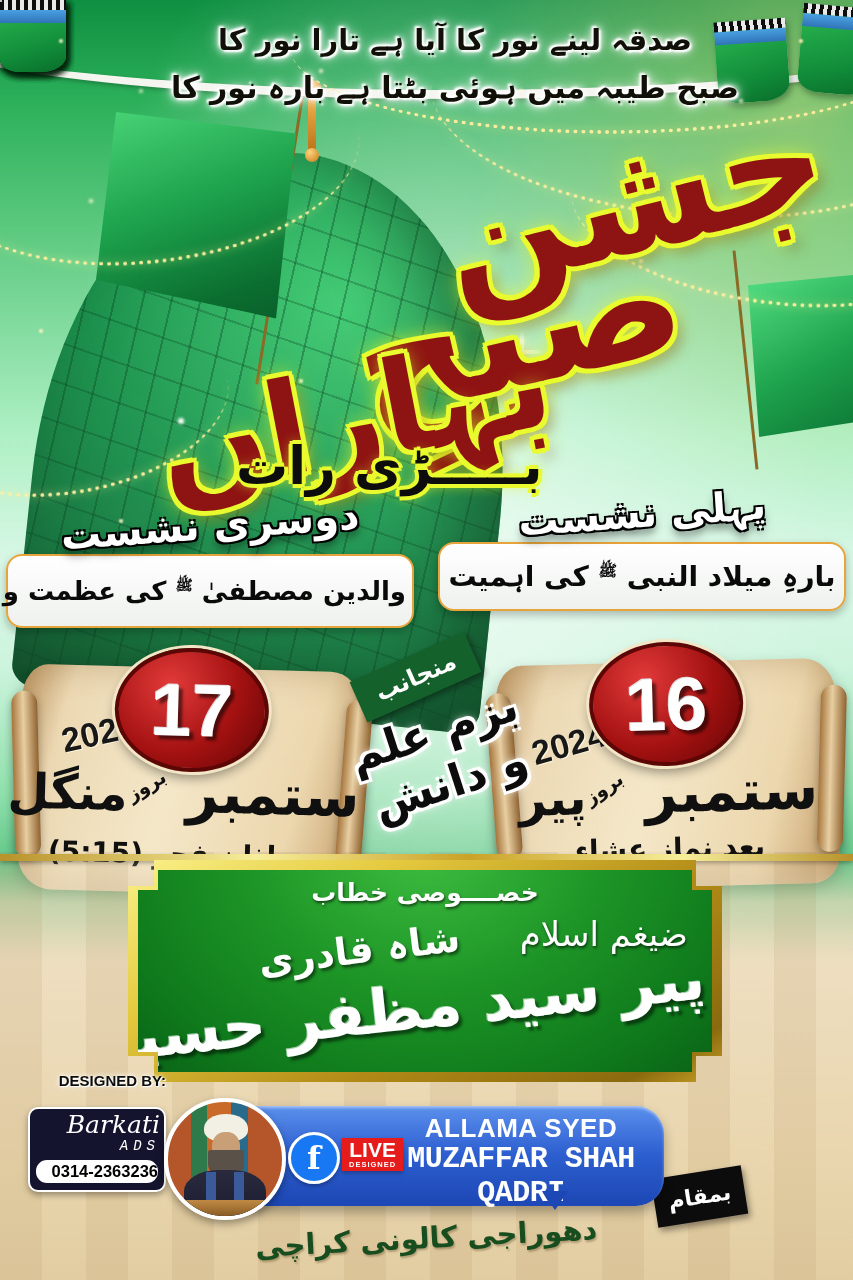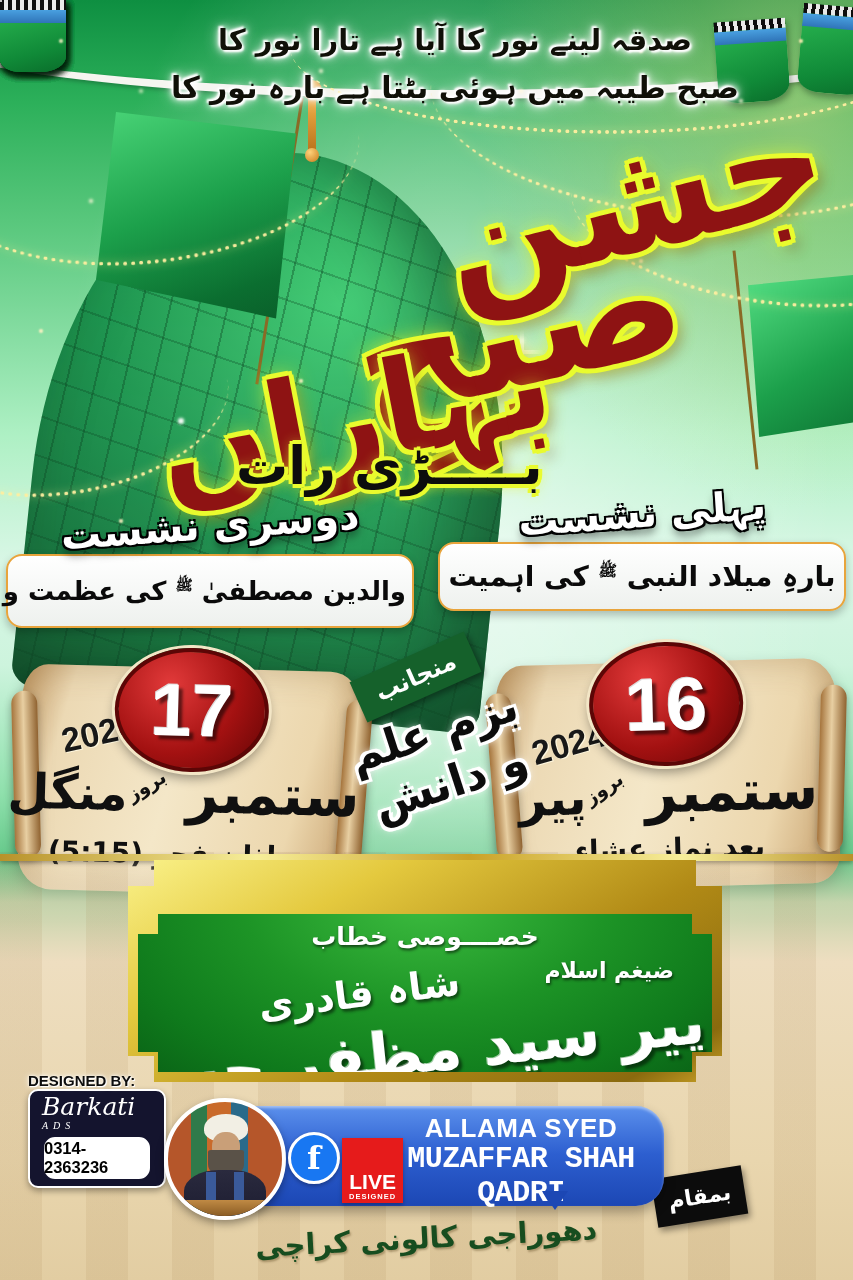--- a/index.html
+++ b/index.html
@@ -137,57 +137,57 @@
   .gold-line{position:absolute;left:0;top:854px;width:853px;height:7px;
     background:linear-gradient(90deg,#b8922a,#f7ee9a 30%,#caa227 55%,#f7ee9a 80%,#b8922a);box-shadow:0 2px 4px rgba(0,0,0,.3);}
 
   
   .banner{position:absolute;left:128px;top:860px;width:594px;height:222px;z-index:2;
     background:linear-gradient(150deg,#faf28a,#e4c93e 28%,#b18a16 62%,#8a6a0e 90%,#caa227);
     clip-path:polygon(0 26px,26px 26px,26px 0,calc(100% - 26px) 0,calc(100% - 26px) 26px,100% 26px,100% calc(100% - 26px),calc(100% - 26px) calc(100% - 26px),calc(100% - 26px) 100%,26px 100%,26px calc(100% - 26px),0 calc(100% - 26px));
     filter:drop-shadow(0 6px 10px rgba(0,0,0,.35));}
   .banner-inner{position:absolute;inset:10px;
     clip-path:polygon(0 20px,20px 20px,20px 0,calc(100% - 20px) 0,calc(100% - 20px) 20px,100% 20px,100% calc(100% - 20px),calc(100% - 20px) calc(100% - 20px),calc(100% - 20px) 100%,20px 100%,20px calc(100% - 20px),0 calc(100% - 20px));
-    background:radial-gradient(ellipse at 50% -10%,#3dbd40,#1d9426 45%,#0f7a1c 78%,#0a6316);margin-top:44px;}
+    background:radial-gradient(ellipse at 50% -10%,#3dbd40,#1d9426 45%,#0f7a1c 78%,#0a6316);}
   .sp-tag{position:absolute;top:8px;left:0;right:0;text-align:center;color:#fff;font-size:25px;font-weight:bold;direction:rtl;
     text-shadow:1px 2px 3px rgba(0,0,0,.6);}
-  .sp-honorific{position:absolute;top:44px;right:38px;color:#fff;font-size:22px;font-weight:bold;direction:rtl;
+  .sp-honorific{position:absolute;top:44px;right:24px;color:#fff;font-size:34px;font-weight:normal;direction:rtl;
     text-shadow:1px 2px 3px rgba(0,0,0,.6);}
   .sp-name2{position:absolute;top:58px;left:120px;color:#fff;font-size:38px;font-weight:bold;direction:rtl;transform:rotate(-7deg);
     text-shadow:2px 3px 3px rgba(0,0,0,.5);}
   .sp-name1{position:absolute;top:102px;left:0;right:6px;text-align:center;color:#fff;font-size:60px;font-weight:bold;direction:rtl;transform:rotate(-6deg);white-space:nowrap;
     text-shadow:3px 4px 3px rgba(0,0,0,.5),-1px -1px 0 rgba(255,255,255,.6);}
 
   
-  .designer{position:absolute;left:28px;top:1072px;width:138px;text-align:left;z-index:3;}
+  .designer{position:absolute;left:28px;top:1072px;width:138px;text-align:right;z-index:3;}
   .d-label{font-size:15px;font-weight:bold;color:#0d0d0d;font-family:"Liberation Sans",sans-serif;
     text-shadow:0 0 3px #fff,0 0 6px #fff,1px 1px 0 #fff;}
-  .d-box{margin-top:0;background:#14142e;border:2px solid #fff;border-radius:10px;padding:3px 12px 5px;color:#fff;box-shadow:0 3px 6px rgba(0,0,0,.35);}
+  .d-box{margin-top:18px;background:#14142e;border:2px solid #fff;border-radius:10px;padding:3px 4px 5px;color:#fff;box-shadow:0 3px 6px rgba(0,0,0,.35);}
   .d-name{font-family:"DejaVu Serif",serif;font-style:italic;font-size:25px;line-height:26px;}
-  .d-sub{font-family:Liberation Serif, serif;font-style:italic;font-size:10px;letter-spacing:5px;}
+  .d-sub{font-family:Liberation Mono, monospace;font-style:italic;font-size:14px;letter-spacing:5px;}
   .d-phone{margin-top:4px;background:#fff;border:2px solid #14142e;border-radius:13px;font-size:16.5px;font-weight:bold;color:#000;
     font-family:"Liberation Sans",sans-serif;padding:2px 0;}
 
   
   .live{position:absolute;left:190px;top:1106px;width:474px;height:100px;z-index:3;border-radius:28px;
     background:linear-gradient(180deg,#5b90ec,#2d5fd0 48%,#1c47b4);
     box-shadow:0 6px 12px rgba(0,0,0,.3),inset 0 2px 3px rgba(255,255,255,.45);}
   .live::after{content:"";position:absolute;bottom:-17px;left:352px;border:13px solid transparent;border-top:19px solid #1c47b4;}
   .avatar{position:absolute;left:-26px;top:-8px;width:114px;height:114px;border-radius:50%;border:4px solid #fff;overflow:hidden;
     background:linear-gradient(90deg,#b5562a 0 20%,#2f7a4a 20% 34%,#c96a2a 34% 55%,#2a6a8a 55% 70%,#b5562a 70% 100%);box-shadow:0 4px 8px rgba(0,0,0,.35);}
   .av-turban{position:absolute;top:12px;left:36px;width:44px;height:28px;background:#f2efe4;border-radius:50% 50% 42% 42%;}
   .av-face{position:absolute;top:30px;left:44px;width:28px;height:30px;background:#c99f78;border-radius:46%;}
   .av-beard{position:absolute;top:48px;left:40px;width:36px;height:28px;background:#5a5248;border-radius:8% 8% 50% 50%;}
   .av-body{position:absolute;top:68px;left:16px;width:82px;height:50px;background:linear-gradient(#2a2a3e,#1c1c30);border-radius:42% 42% 0 0;}
   .av-shawl{position:absolute;top:70px;left:30px;width:54px;height:44px;background:linear-gradient(90deg,transparent 0 8px,#3a5a9a 8px 18px,transparent 18px 36px,#3a5a9a 36px 46px,transparent 46px);}
   .av-desk{position:absolute;bottom:0;left:6px;width:102px;height:16px;background:linear-gradient(#c08a44,#8a5c24);}
   .fb-icon{position:absolute;left:98px;top:26px;width:46px;height:46px;border-radius:50%;background:#1877f2;border:3px solid #fff;
     color:#fff;display:flex;align-items:center;justify-content:center;font-size:32px;font-weight:bold;font-family:"DejaVu Serif",serif;box-shadow:0 2px 4px rgba(0,0,0,.3);}
   .live-badge{position:absolute;left:152px;top:32px;background:#e61b1b;color:#fff;padding:1px 7px 2px;text-align:center;box-shadow:0 2px 4px rgba(0,0,0,.3);}
-  .live-word{font-size:21px;font-weight:bold;font-family:"Liberation Sans",sans-serif;line-height:21px;display:block;margin-top:32px;}
+  .live-word{font-size:21px;font-weight:bold;font-family:"Liberation Sans",sans-serif;line-height:21px;display:block;}
   .streaming-word{font-size:7.5px;font-weight:bold;letter-spacing:1px;font-family:"Liberation Sans",sans-serif;display:block;}
   .live-text{position:absolute;left:196px;right:8px;top:8px;text-align:center;color:#fff;font-weight:bold;font-family:"Liberation Sans",sans-serif;line-height:1.12;}
   .live-line1{font-size:26px;letter-spacing:.5px;}
   .live-line2{font-size:30px;letter-spacing:-.5px;font-family:Liberation Mono, monospace;}
 
   
   .venue{position:absolute;left:0;top:1196px;width:853px;height:84px;display:flex;align-items:center;justify-content:center;gap:14px;direction:rtl;color:#174d1f;}
   .v-name{font-size:56px;font-weight:bold;white-space:nowrap;text-shadow:2px 3px 3px rgba(60,40,0,.35);}
   .v-addr{font-size:29px;font-weight:bold;white-space:nowrap;transform:rotate(-3deg);text-shadow:1px 2px 2px rgba(60,40,0,.3);}
   .v-badge{position:absolute;right:108px;top:-24px;background:#0c0c0c;color:#fff;font-size:22px;font-weight:bold;direction:rtl;

